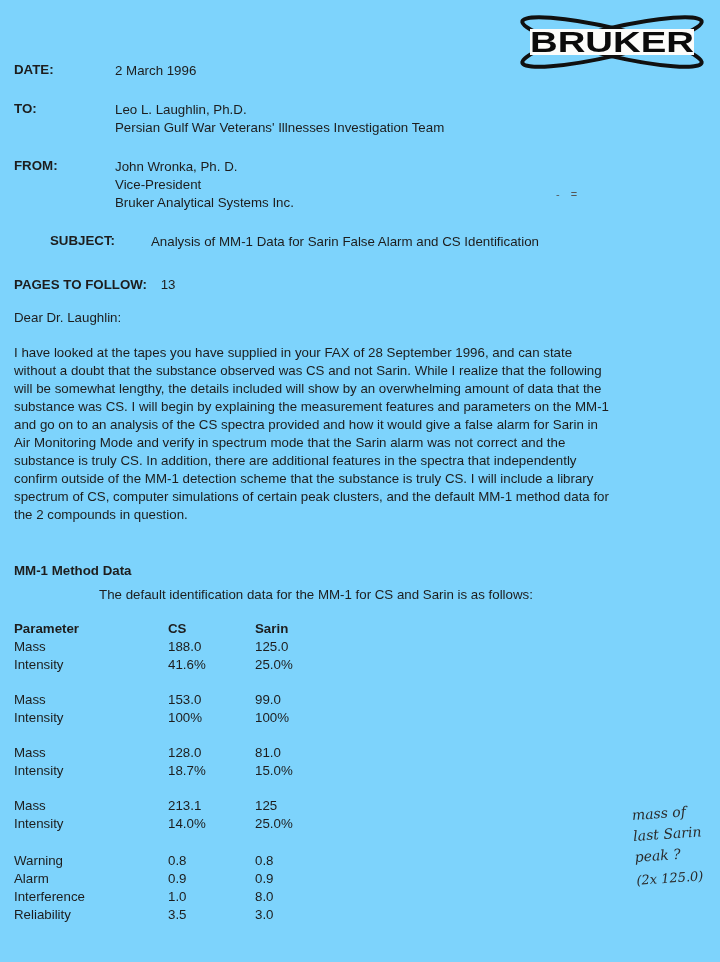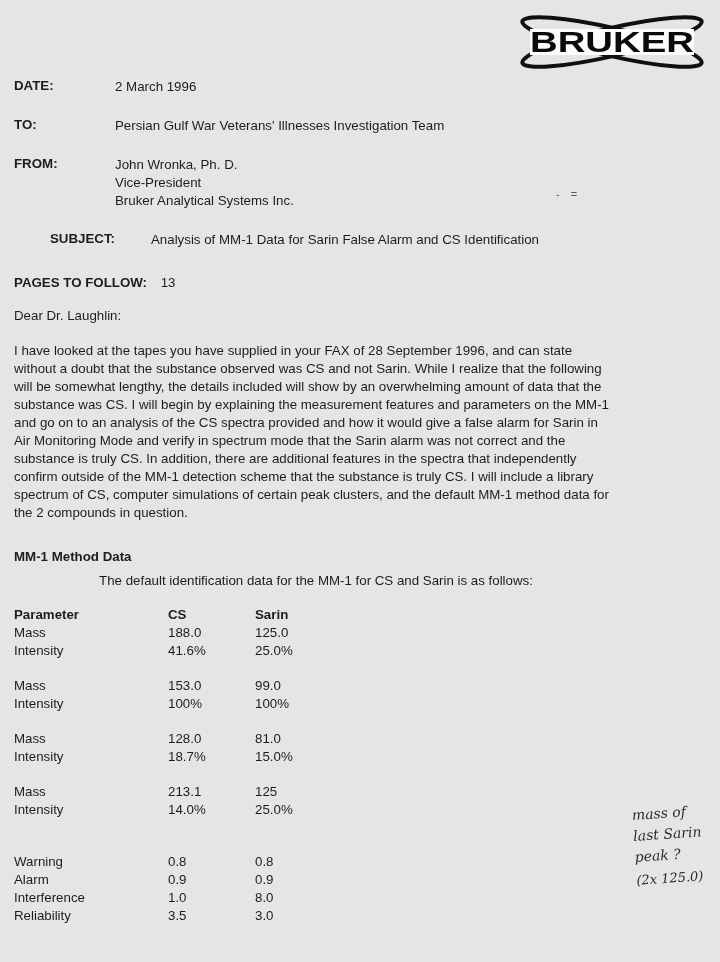--- a/index.html
+++ b/index.html
@@ -1,50 +1,50 @@
 <!DOCTYPE html>
 <html><head>
 <meta charset="utf-8">
 <style>
   html, body { margin:0; padding:0; background:#ffffff; }
   .page {
     position:relative;
     width:720px; height:962px;
-    background:#e5e5e5;
+    background:#7dd3fc;
     font-family:"Liberation Sans","DejaVu Sans",sans-serif;
     color:#1d1d1d;
     font-size:13.3px;
     overflow:hidden;
   }
-  .content { position:absolute; left:14px; top:78px; width:604px; }
+  .content { position:absolute; left:14px; top:62px; width:604px; }
   .bold { font-weight:bold;margin-top:29px; }
 
   
   .mrow { display:flex; margin-bottom:21px; }
   .mlabel { flex:0 0 101px; font-weight:bold; }
   .mvalue div, .mvalue { line-height:18px; }
   .mrow.subject { margin-bottom:25px;margin-left:36px; }
 
   .pages-row { margin-bottom:15px; line-height:18px; }
   .pages-row .pval { margin-left:10px; }
 
   .salutation { margin-bottom:17px; line-height:18px; }
-  .body-par { width:596px; line-height:18px; margin-bottom:26px; }
+  .body-par { width:596px; line-height:18px; margin-bottom:38px; }
 
   .section-heading { font-weight:bold; margin-bottom:6px; line-height:18px; }
   .table-intro { margin-bottom:16px; line-height:18px;text-align:center; }
 
   
   .trow { display:flex; line-height:18px; }
   .trow.head { font-weight:bold; }
   .c-param { flex:0 0 154px; }
   .c-cs { flex:0 0 87px; }
   .c-sarin { flex:1; }
   .gap { margin-top:17px; }
-  .gap-lg { margin-top:34px;align-items:center; }
+  .gap-lg { margin-top:19px;align-items:center; }
 
   
   .logo { position:absolute; top:2px; right:10px; width:196px; height:80px; }
 
   
   .scan-mark {
     position:absolute; left:556px; top:188px;
     font-size:11px; color:#555; letter-spacing:4px;
   }
 
@@ -81,20 +81,21 @@
   <div class="content">
 
     <div class="mrow">
       <div class="mlabel">DATE:</div>
       <div class="mvalue">2 March 1996</div>
     </div>
 
     <div class="mrow">
       <div class="mlabel">TO:</div>
       <div class="mvalue">
+        <div>Leo L. Laughlin, Ph.D.</div>
         <div>Persian Gulf War Veterans' Illnesses Investigation Team</div>
       </div>
     </div>
 
     <div class="mrow">
       <div class="mlabel">FROM:</div>
       <div class="mvalue">
         <div>John Wronka, Ph. D.</div>
         <div>Vice-President</div>
         <div>Bruker Analytical Systems Inc.</div>

